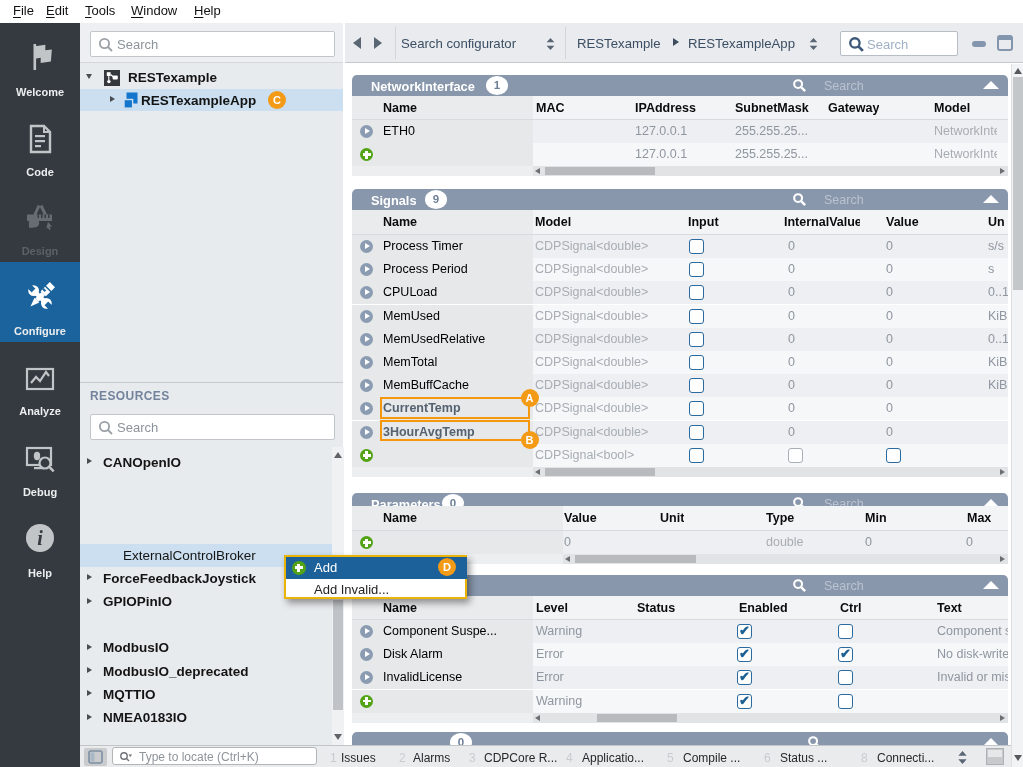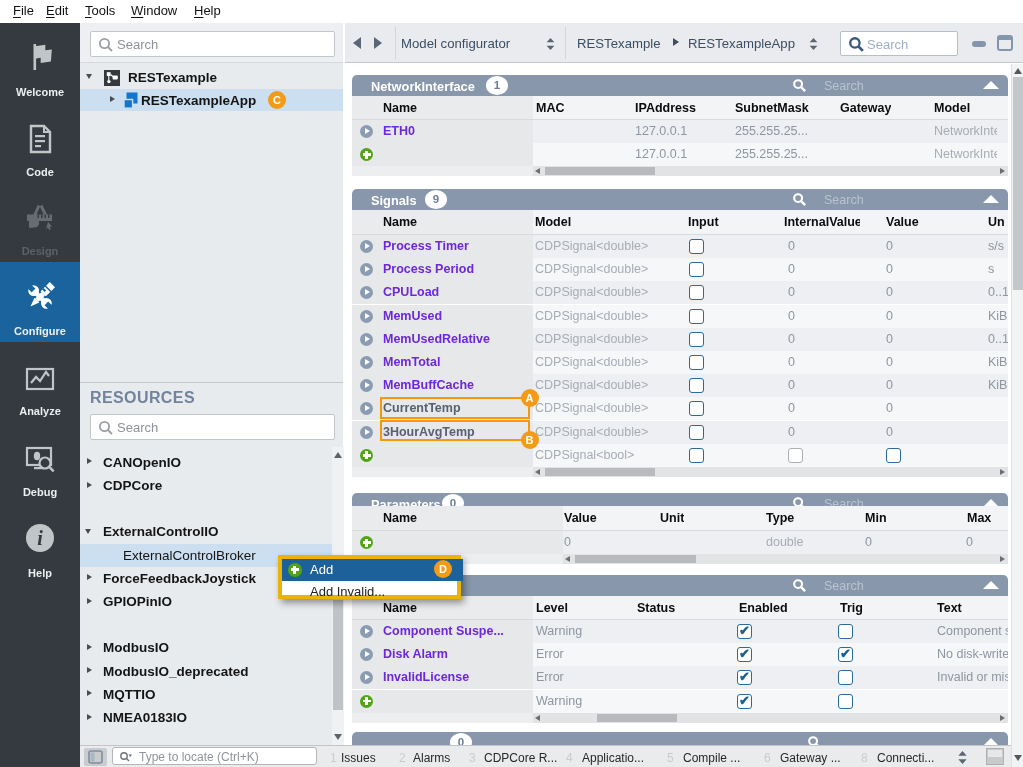--- a/index.html
+++ b/index.html
@@ -47,41 +47,41 @@
 .tbadge{position:absolute;top:1px;width:22px;height:19px;border-radius:50%;background:#fff;
  color:#6c7f96;font-size:11.5px;font-weight:bold;text-align:center;line-height:19px}
 .tsearch{position:absolute;top:4px;font-size:12.5px;color:#bac3d0}
 .collapse{position:absolute;width:0;height:0;border-bottom:8px solid #fff;border-left:8px solid transparent;border-right:8px solid transparent}
 .colrow{position:absolute;left:0;width:656px;height:24px;border-bottom:1px solid #d8dadd}
 .colrow span{position:absolute;top:5px;font-size:12.5px;font-weight:bold;color:#0c0c0c;white-space:nowrap;overflow:hidden}
 .trow{position:absolute;left:0;width:656px;height:23px}
 .namebg{position:absolute;left:0;top:0;height:100%;background:#e6e8ea}
 .databg{position:absolute;top:0;height:100%}
 .cell{position:absolute;top:4px;font-size:12.5px;white-space:nowrap;overflow:hidden}
-.gname{color:#6d28d9;font-weight:bold}
+.gname{color:#000000;font-weight:normal}
 .dname{color:#55626f;font-weight:bold}
 .gval{color:#8f96a0}
 .gmodel{color:#a8adb4}
 .circicon{position:absolute;width:13px;height:13px;border-radius:50%;background:#8b9cb2}
 .circicon:after{content:"";position:absolute;left:4.5px;top:3px;border-left:5px solid #fff;border-top:3.5px solid transparent;border-bottom:3.5px solid transparent}
 .plusicon{position:absolute;width:13px;height:13px;border-radius:50%;background:#53a317}
 .plusicon:before{content:"";position:absolute;left:2.5px;top:5.25px;width:8px;height:2.5px;background:#fff}
 .plusicon:after{content:"";position:absolute;left:5.25px;top:2.5px;width:2.5px;height:8px;background:#fff}
 .cb{position:absolute;width:15px;height:15px;background:#fff;border:1.5px solid #2a6a9e;border-radius:3px}
 .cb.gray{border-color:#a9afb5}
 .cb.on:after{content:"\2714";position:absolute;left:1px;top:-2px;font-size:13px;font-weight:bold;color:#1d6093}
 .hsb{position:absolute;height:10px}
 .hsb .track{position:absolute;top:0;height:10px;background:#e2e3e5}
 .hsb .thumb{position:absolute;top:1px;height:8px;background:#b8babd}
 .hsb .la,.hsb .ra{position:absolute;top:2px;width:0;height:0}
 .hsb .la{border-right:5px solid #6c6e71;border-top:3px solid transparent;border-bottom:3px solid transparent}
 .hsb .ra{border-left:5px solid #6c6e71;border-top:3px solid transparent;border-bottom:3px solid transparent}
 
-#ctxmenu{position:absolute;left:278px;top:555px;width:183px;height:44px;background:#fff;
- border:4px solid #eab308;box-shadow:3px 4px 7px rgba(0,0,0,.4);z-index:50}
+#ctxmenu{position:absolute;left:284px;top:555px;width:183px;height:44px;background:#fff;
+ border:2px solid #eab308;box-shadow:3px 4px 7px rgba(0,0,0,.4);z-index:50}
 
 .obox{position:absolute;border:2.5px solid #f6980e;z-index:40}
 </style>
 </head>
 <body>
 <div id="menubar">
  <span style="left:13px"><u>F</u>ile</span>
  <span style="left:46px"><u>E</u>dit</span>
  <span style="left:85px"><u>T</u>ools</span>
  <span style="left:131px"><u>W</u>indow</span>
@@ -195,41 +195,33 @@
    <div class="arrow-r" style="left:30px;top:7px"></div>
    <svg class="abs" style="left:44px;top:3px" width="17" height="17" viewBox="0 0 17 17">
      <rect x="2.5" y="0.5" width="11" height="11" fill="#1375cb"></rect>
      <rect x="0" y="7.5" width="8.6" height="8.6" fill="#1375cb" stroke="#cbdff0" stroke-width="1.4"></rect>
    </svg>
    <span class="rowtext" style="left:61px">RESTexampleApp</span>
    <div class="obadge" style="left:188px;top:2px">C</div>
  </div>
 
  <div class="abs" style="left:0;top:359px;width:263px;height:1px;background:#c6cacd"></div>
- <div class="abs" style="left:10px;top:366px;font-size:16px;font-weight:bold;color:#73839b;letter-spacing:.4px">RESOURCES</div>
+ <div class="abs" style="left:10px;top:366px;font-size:12px;font-weight:bold;color:#73839b;letter-spacing:.4px">RESOURCES</div>
  <div class="searchbox" style="left:10px;top:391px;width:245px">
    <svg class="mag" style="left:7px;top:5px" width="16" height="16" viewBox="0 0 16 16">
         <circle cx="6.5" cy="6.5" r="4.6" fill="none" stroke="#9aa0a6" stroke-width="1.8"></circle>
         <line x1="10" y1="10" x2="14" y2="14" stroke="#9aa0a6" stroke-width="1.8"></line>
       </svg>
    <span class="ph">Search</span>
  </div>
  <div id="reslist" class="abs" style="left:0;top:427px;width:263px;height:295px;overflow:hidden">
   <div class="treerow" style="top:0.8px">
         <div class="arrow-r" style="left:7px;top:7.5px"></div>
         <span class="rowtext" style="left:23px">CANOpenIO</span>
       </div>
-  <div class="treerow" style="top:24px">
-        <div class="arrow-r" style="left:7px;top:7.5px"></div>
-        <span class="rowtext" style="left:23px">CDPCore</span>
-      </div>
-  <div class="treerow" style="top:70.4px">
-        <div class="arrow-d" style="left:5px;top:9px"></div>
-        <span class="rowtext" style="left:23px">ExternalControlIO</span>
-      </div>
   <div class="treerow sel" style="top:93.6px;font-weight:normal">
         <span class="rowtext" style="left:43px">ExternalControlBroker</span>
       </div>
   <div class="treerow" style="top:116.8px">
         <div class="arrow-r" style="left:7px;top:7.5px"></div>
         <span class="rowtext" style="left:23px">ForceFeedbackJoystick</span>
       </div>
   <div class="treerow" style="top:140px">
         <div class="arrow-r" style="left:7px;top:7.5px"></div>
         <span class="rowtext" style="left:23px">GPIOPinIO</span>
@@ -254,21 +246,21 @@
 
  <div class="abs" style="left:252px;top:424px;width:12px;height:298px;background:#f0f1f2"></div>
  <div class="abs" style="left:254px;top:429px;width:0;height:0;border-bottom:6px solid #5f6368;border-left:4.5px solid transparent;border-right:4.5px solid transparent"></div>
  <div class="abs" style="left:253px;top:577px;width:10px;height:110px;background:#bfc2c6"></div>
  <div class="abs" style="left:254px;top:711px;width:0;height:0;border-top:6px solid #5f6368;border-left:4.5px solid transparent;border-right:4.5px solid transparent"></div>
 </div>
 <div id="maintoolbar">
  <div class="abs" style="left:8px;top:14px;width:0;height:0;border-right:8px solid #5a6673;border-top:6px solid transparent;border-bottom:6px solid transparent"></div>
  <div class="abs" style="left:29px;top:14px;width:0;height:0;border-left:8px solid #5a6673;border-top:6px solid transparent;border-bottom:6px solid transparent"></div>
  <div class="vsep" style="left:50px"></div>
- <span class="txt" style="left:56px">Model configurator</span>
+ <span class="txt" style="left:56px">Search configurator</span>
  <svg class="updn" style="left:200px;top:15px" width="11" height="12" viewBox="0 0 12 14">
       <path d="M6 0 L10.5 5 H1.5 Z" fill="#5a6673"></path>
       <path d="M6 14 L10.5 9 H1.5 Z" fill="#5a6673"></path>
     </svg>
  <div class="vsep" style="left:220px"></div>
  <span class="txt" style="left:232px">RESTexample</span>
  <div class="abs" style="left:328px;top:15px;width:0;height:0;border-left:6.5px solid #3d4c5e;border-top:4.5px solid transparent;border-bottom:4.5px solid transparent"></div>
  <span class="txt" style="left:343px">RESTexampleApp</span>
  <svg class="updn" style="left:463px;top:15px" width="11" height="12" viewBox="0 0 12 14">
       <path d="M6 0 L10.5 5 H1.5 Z" fill="#5a6673"></path>
@@ -302,21 +294,21 @@
   <span class="tsearch" style="left:472px">Search</span>
   <div class="collapse" style="left:631px;top:6px"></div>
  </div>
  <div class="colrow" style="top:21px">
   <div class="namebg" style="width:181px;background:#eaebed"></div>
   <div class="databg" style="left:181px;width:475px;background:#f3f4f6"></div>
   <span style="left:31px">Name</span>
         <span style="left:184px">MAC</span>
         <span style="left:283px">IPAddress</span>
         <span style="left:383px">SubnetMask</span>
-        <span style="left:488px">Gateway</span>
+        <span style="left:476px">Gateway</span>
         <span style="left:582px">Model</span>
  </div>
  <div class="trow" style="top:45px">
   <div class="namebg" style="width:181px"></div>
   <div class="databg" style="left:181px;width:475px;background:#edeff2"></div>
   <div class="circicon" style="left:8px;top:5px"></div>
   <span class="cell gname" style="left:31px">ETH0</span>
   <span class="cell gval" style="left:283px">127.0.0.1</span>
   <span class="cell gval" style="left:383px">255.255.25...</span>
   <span class="cell gmodel" style="left:582px;width:63px">NetworkInterface</span>
@@ -526,21 +518,21 @@
   <span class="tsearch" style="left:472px">Search</span>
   <div class="collapse" style="left:631px;top:6px"></div>
  </div>
  <div class="colrow" style="top:21px">
   <div class="namebg" style="width:181px;background:#eaebed"></div>
   <div class="databg" style="left:181px;width:475px;background:#f3f4f6"></div>
   <span style="left:31px">Name</span>
         <span style="left:184px">Level</span>
         <span style="left:285px">Status</span>
         <span style="left:387px">Enabled</span>
-        <span style="left:488px">Trig</span>
+        <span style="left:488px">Ctrl</span>
         <span style="left:585px">Text</span>
  </div>
  <div class="trow" style="top:45px">
   <div class="namebg" style="width:181px"></div>
   <div class="databg" style="left:181px;width:475px;background:#edeff2"></div>
   <div class="circicon" style="left:8px;top:5px"></div>
   <span class="cell gname" style="left:31px;width:150px">Component Suspe...</span>
   <span class="cell gval" style="left:184px">Warning</span>
   <div class="cb on" style="left:385px;top:4px"></div>
   <div class="cb" style="left:486px;top:4px"></div>
@@ -628,21 +620,21 @@
     <span class="lbl" style="left:261px">Issues</span>
  <span class="num" style="left:319px">2</span>
     <span class="lbl" style="left:333px">Alarms</span>
  <span class="num" style="left:389px">3</span>
     <span class="lbl" style="left:404px">CDPCore R...</span>
  <span class="num" style="left:486px">4</span>
     <span class="lbl" style="left:502px">Applicatio...</span>
  <span class="num" style="left:587px">5</span>
     <span class="lbl" style="left:603px">Compile ...</span>
  <span class="num" style="left:684px">6</span>
-    <span class="lbl" style="left:700px">Gateway ...</span>
+    <span class="lbl" style="left:700px">Status ...</span>
  <span class="num" style="left:781px">8</span>
     <span class="lbl" style="left:797px">Connecti...</span>
  <svg class="updn" style="left:877px;top:5px" width="11" height="13" viewBox="0 0 12 14">
       <path d="M6 0 L10.5 5 H1.5 Z" fill="#5a6673"></path>
       <path d="M6 14 L10.5 9 H1.5 Z" fill="#5a6673"></path>
     </svg>
  <div class="abs" style="left:906px;top:2px;width:18px;height:17px;background:#c7c9cb;border:1px solid #aeb1b4">
   <div class="abs" style="left:1px;top:1px;width:14px;height:7px;background:#e6e7e9"></div>
  </div>
 </div>

